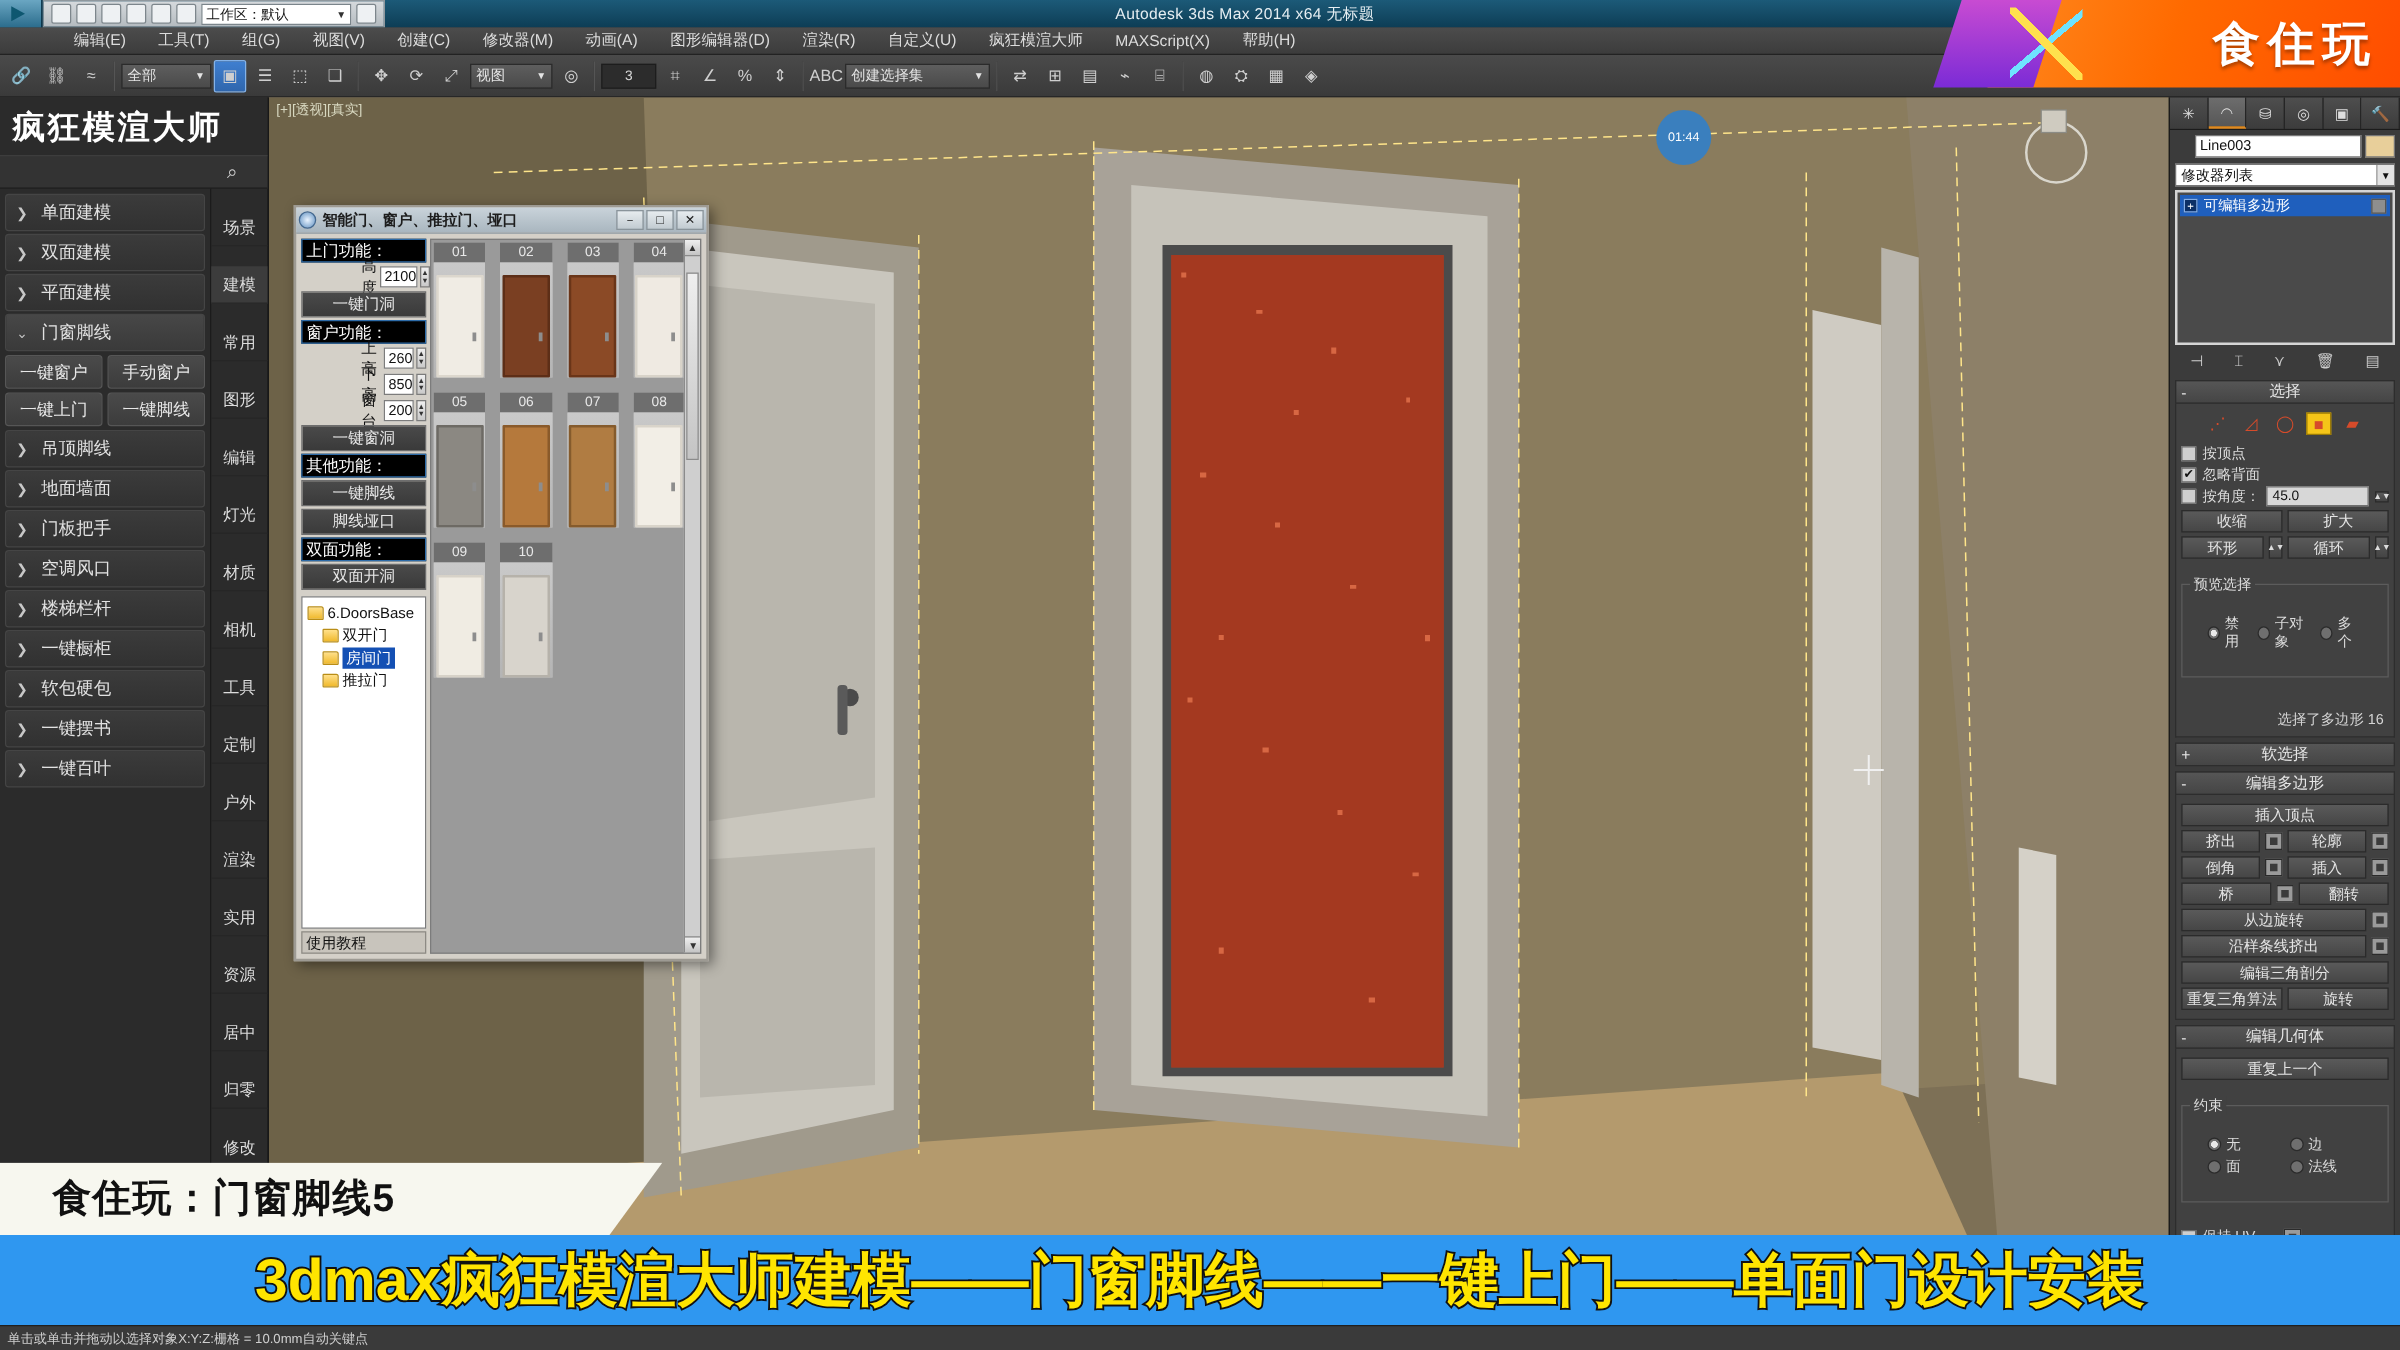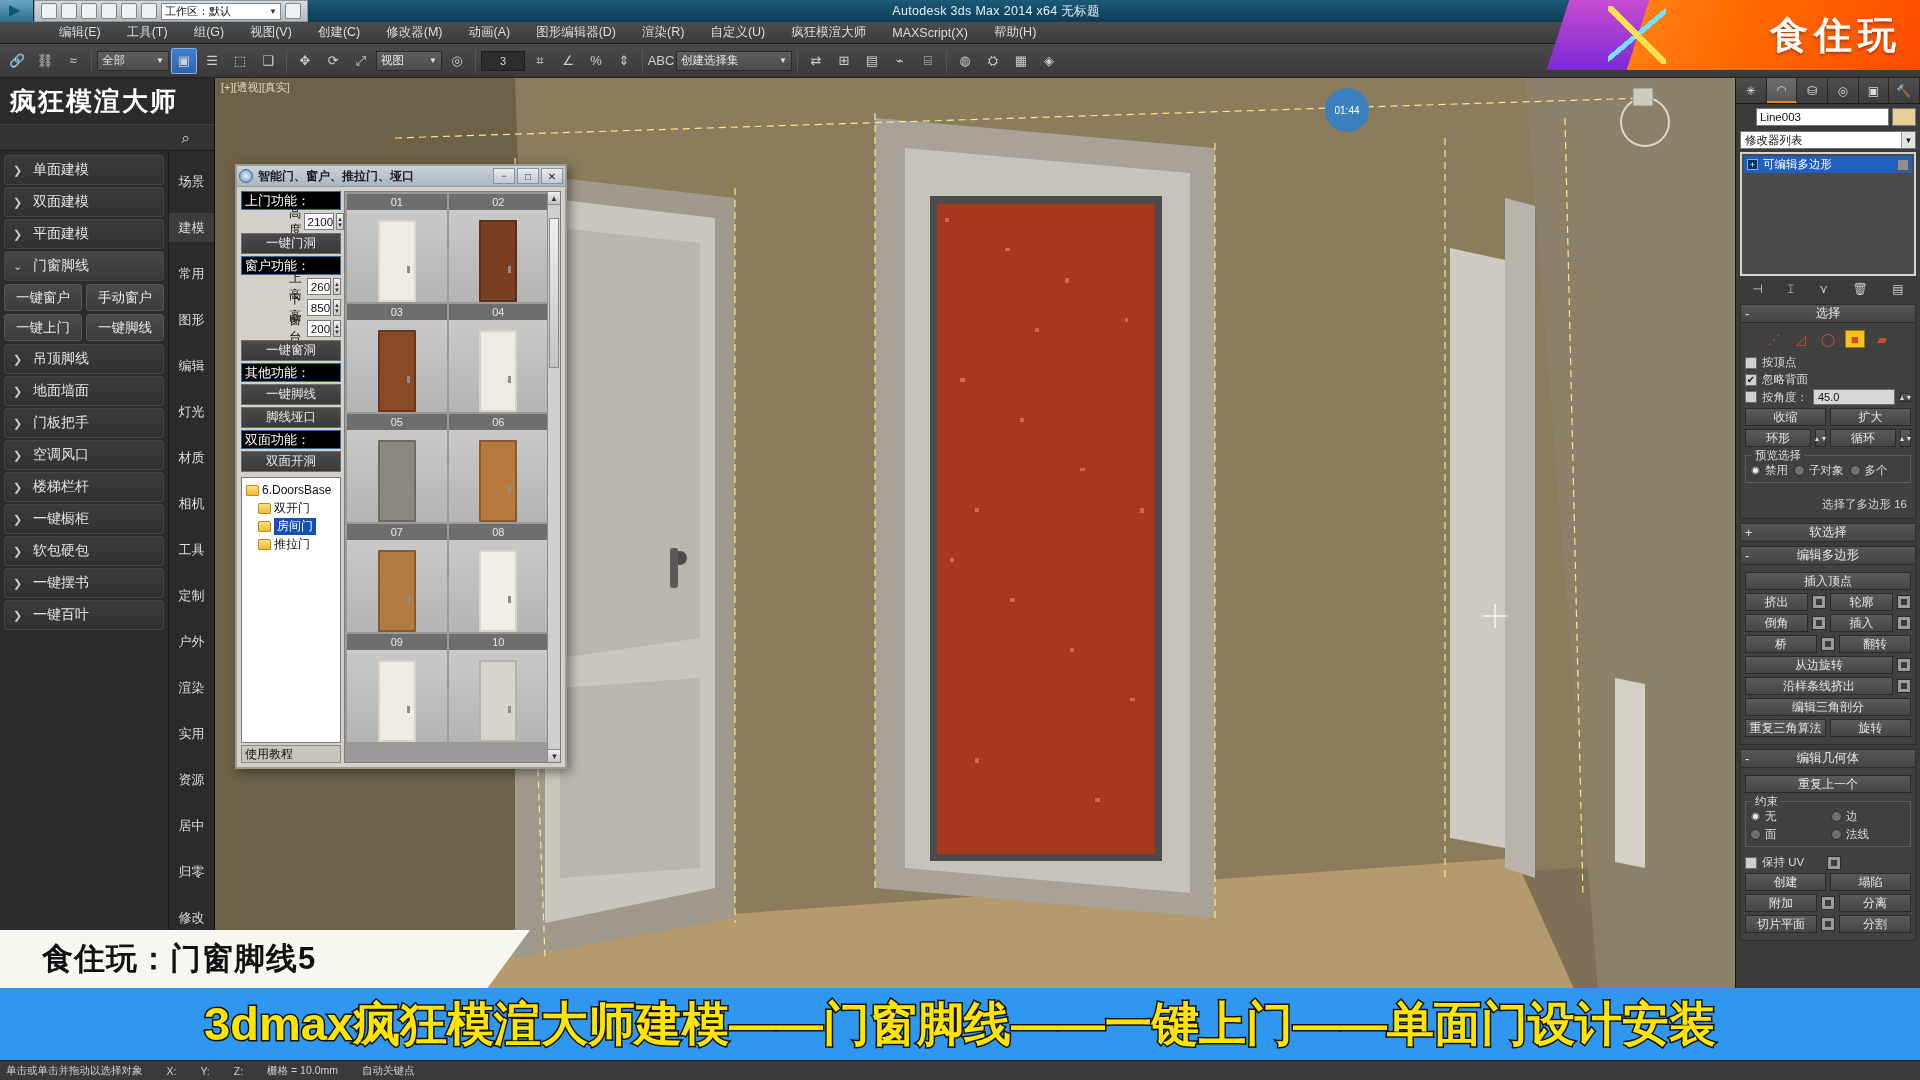--- a/index.html
+++ b/index.html
@@ -117,21 +117,21 @@
      display:flex;align-items:center;justify-content:center;font-size:10px;color:#111;}
   .num{ height:16px; background:#d7d7d7; color:#111; border:1px solid #6f6f6f; font-size:11px;
      display:flex;align-items:center;padding-left:4px; }
   .spin{ width:11px; background:linear-gradient(#5c5c5c,#444); border:1px solid #2b2b2b;
      color:#ddd; font-size:7px; display:flex; flex-direction:column; align-items:center; justify-content:center;}
   .btnrow{ display:flex; gap:4px; margin:3px 0; }
   .pbtn{ flex:1; height:18px; background:linear-gradient(#5a5a5a,#464646); border:1px solid #2b2b2b;
      display:flex;align-items:center;justify-content:center; color:#e4e4e4; font-size:12px;}
   .sqbtn{ width:14px;height:14px; background:#9a9a9a; border:1px solid #2b2b2b; align-self:center;}
   .sqbtn::after{content:"";display:block;width:6px;height:6px;margin:3px;background:#3b3b3b;}
-  .fieldset{ border:1px solid #5c5c5c; margin:8px 0; padding:4px; position:relative;font-family:Liberation Mono, monospace;}
+  .fieldset{ border:1px solid #5c5c5c; margin:20px 0; padding:20px; position:relative;font-family:Liberation Mono, monospace;}
   .fieldset > .lg{ position:absolute; top:-8px; left:6px; background:#414141; padding:0 3px; font-size:11.5px;}
   .radios{ display:flex; gap:6px; align-items:center; }
   .radio{ display:flex; align-items:center; gap:4px; }
   .radio .rb{ width:11px;height:11px;border-radius:50%;background:#6f6f6f;border:1px solid #2b2b2b;}
   .radio .rb.on{ background:radial-gradient(#e8e8e8 40%,#6f6f6f 45%);}
   .statline{ text-align:right; font-size:11.5px; color:#d4d4d4; padding:6px 4px 2px 0;}
 
   
   .logo-badge{ position:absolute; right:0; top:0; width:330px; height:70px;
      background:linear-gradient(110deg,#ff8a1f 0%,#ff6a00 45%,#ff4d00 100%); z-index:20;
@@ -150,21 +150,21 @@
      clip-path:polygon(0 0,100% 0,92% 100%,0 100%); }
   .lower-third .t{ color:#111; font-size:31px; font-weight:bold; padding-left:42px; letter-spacing:1px;}
   .bottom-banner{ position:absolute; left:0; bottom:20px; width:1920px; height:72px;
      background:#2f97f0; z-index:18; display:flex; align-items:center; justify-content:center;}
   .bottom-banner .t{ font-size:47px; font-weight:bold; color:#ffe500;
      -webkit-text-stroke:3px #111; paint-order:stroke fill; letter-spacing:0px; white-space:nowrap;}
 
   
   .statusbar{ position:absolute; left:0; bottom:0; width:1920px; height:20px; background:#3a3a3a;
      border-top:1px solid #202020; display:flex; align-items:center; color:#cfcfcf;
-     font-size:10.5px; padding-left:6px; gap:24px; z-index:19;}
+     font-size:10.5px; padding-left:6px; gap:0; z-index:19;}
 
   
   .dlg { position:absolute; left:235px; top:164px; width:332px; height:605px; z-index:14;
      background:#d4d0c8; border:2px solid #9d9a93; box-shadow:3px 3px 10px rgba(0,0,0,.45);}
   .dlg-tb { height:21px; background:linear-gradient(#c9d3da,#a9b6bf); display:flex; align-items:center;
      padding:0 2px; gap:5px; border-bottom:1px solid #8e9aa2;}
   .dlg-tb .ic{ width:14px;height:14px;border-radius:50%;background:radial-gradient(#eaf4ff,#5e8fc0);
      border:1px solid #44688f;}
   .dlg-tb .ti{ font-size:12px; color:#1d1d1d; font-weight:bold;}
   .dlg-tb .wbtns{ margin-left:auto; display:flex; gap:2px;}
@@ -183,21 +183,21 @@
   .dbtn{ height:21px; background:linear-gradient(#4a4a4a,#3a3a3a); border:1px solid #6e6e6e;
      color:#e8e8e8; font-size:12.5px; display:flex;align-items:center;justify-content:center;}
   .tree{ flex:1; background:#fff; border:1px solid #7c7c7c; margin-top:3px; padding:3px 2px; overflow:hidden;}
   .tnode{ display:flex; align-items:center; gap:3px; height:18px; font-size:12px; color:#111;}
   .tnode .fdr{ width:13px;height:11px;background:linear-gradient(#ffe08a,#f0b92c);
      border:1px solid #b98d16; border-radius:1px 2px 1px 1px;}
   .tnode .nm.sel{ background:#1450b4; color:#fff; padding:0 3px;}
   .tutor{ height:18px; background:#c8c4bc; border:1px solid #8d8a84; font-size:12px; color:#111;
      display:flex; align-items:center; padding-left:3px;}
   .dlg-right{ flex:1; background:#9a9a9a; border:1px solid #7c7c7c; position:relative; overflow:hidden;}
-  .grid{ display:grid; grid-template-columns:1fr 1fr; gap:2px; padding:2px; }
+  .grid{ display:grid; grid-template-columns:1fr 1fr 1fr 1fr; gap:12px; padding:2px; }
   .cell{ background:#bdbdbd; }
   .cell .cap{ height:16px; background:#6e6e6e; color:#e8e8e8; font-size:11px;
      display:flex; align-items:center; justify-content:center;}
   .cell .img{ height:92px; background:linear-gradient(#c9c9c9,#b4b4b4);
      display:flex; align-items:flex-end; justify-content:center;}
   .door{ width:38px; height:82px; border-radius:1px; position:relative; }
   .door::after{ content:""; position:absolute; right:4px; top:44px; width:3px;height:7px;background:#8d8d8d;}
   .dscroll{ position:absolute; right:0; top:0; width:13px; height:100%; background:#cfcfcf;
      border-left:1px solid #8b8b8b;}
   .dscroll .thumb{ position:absolute; top:26px; left:1px; width:10px; height:150px;

